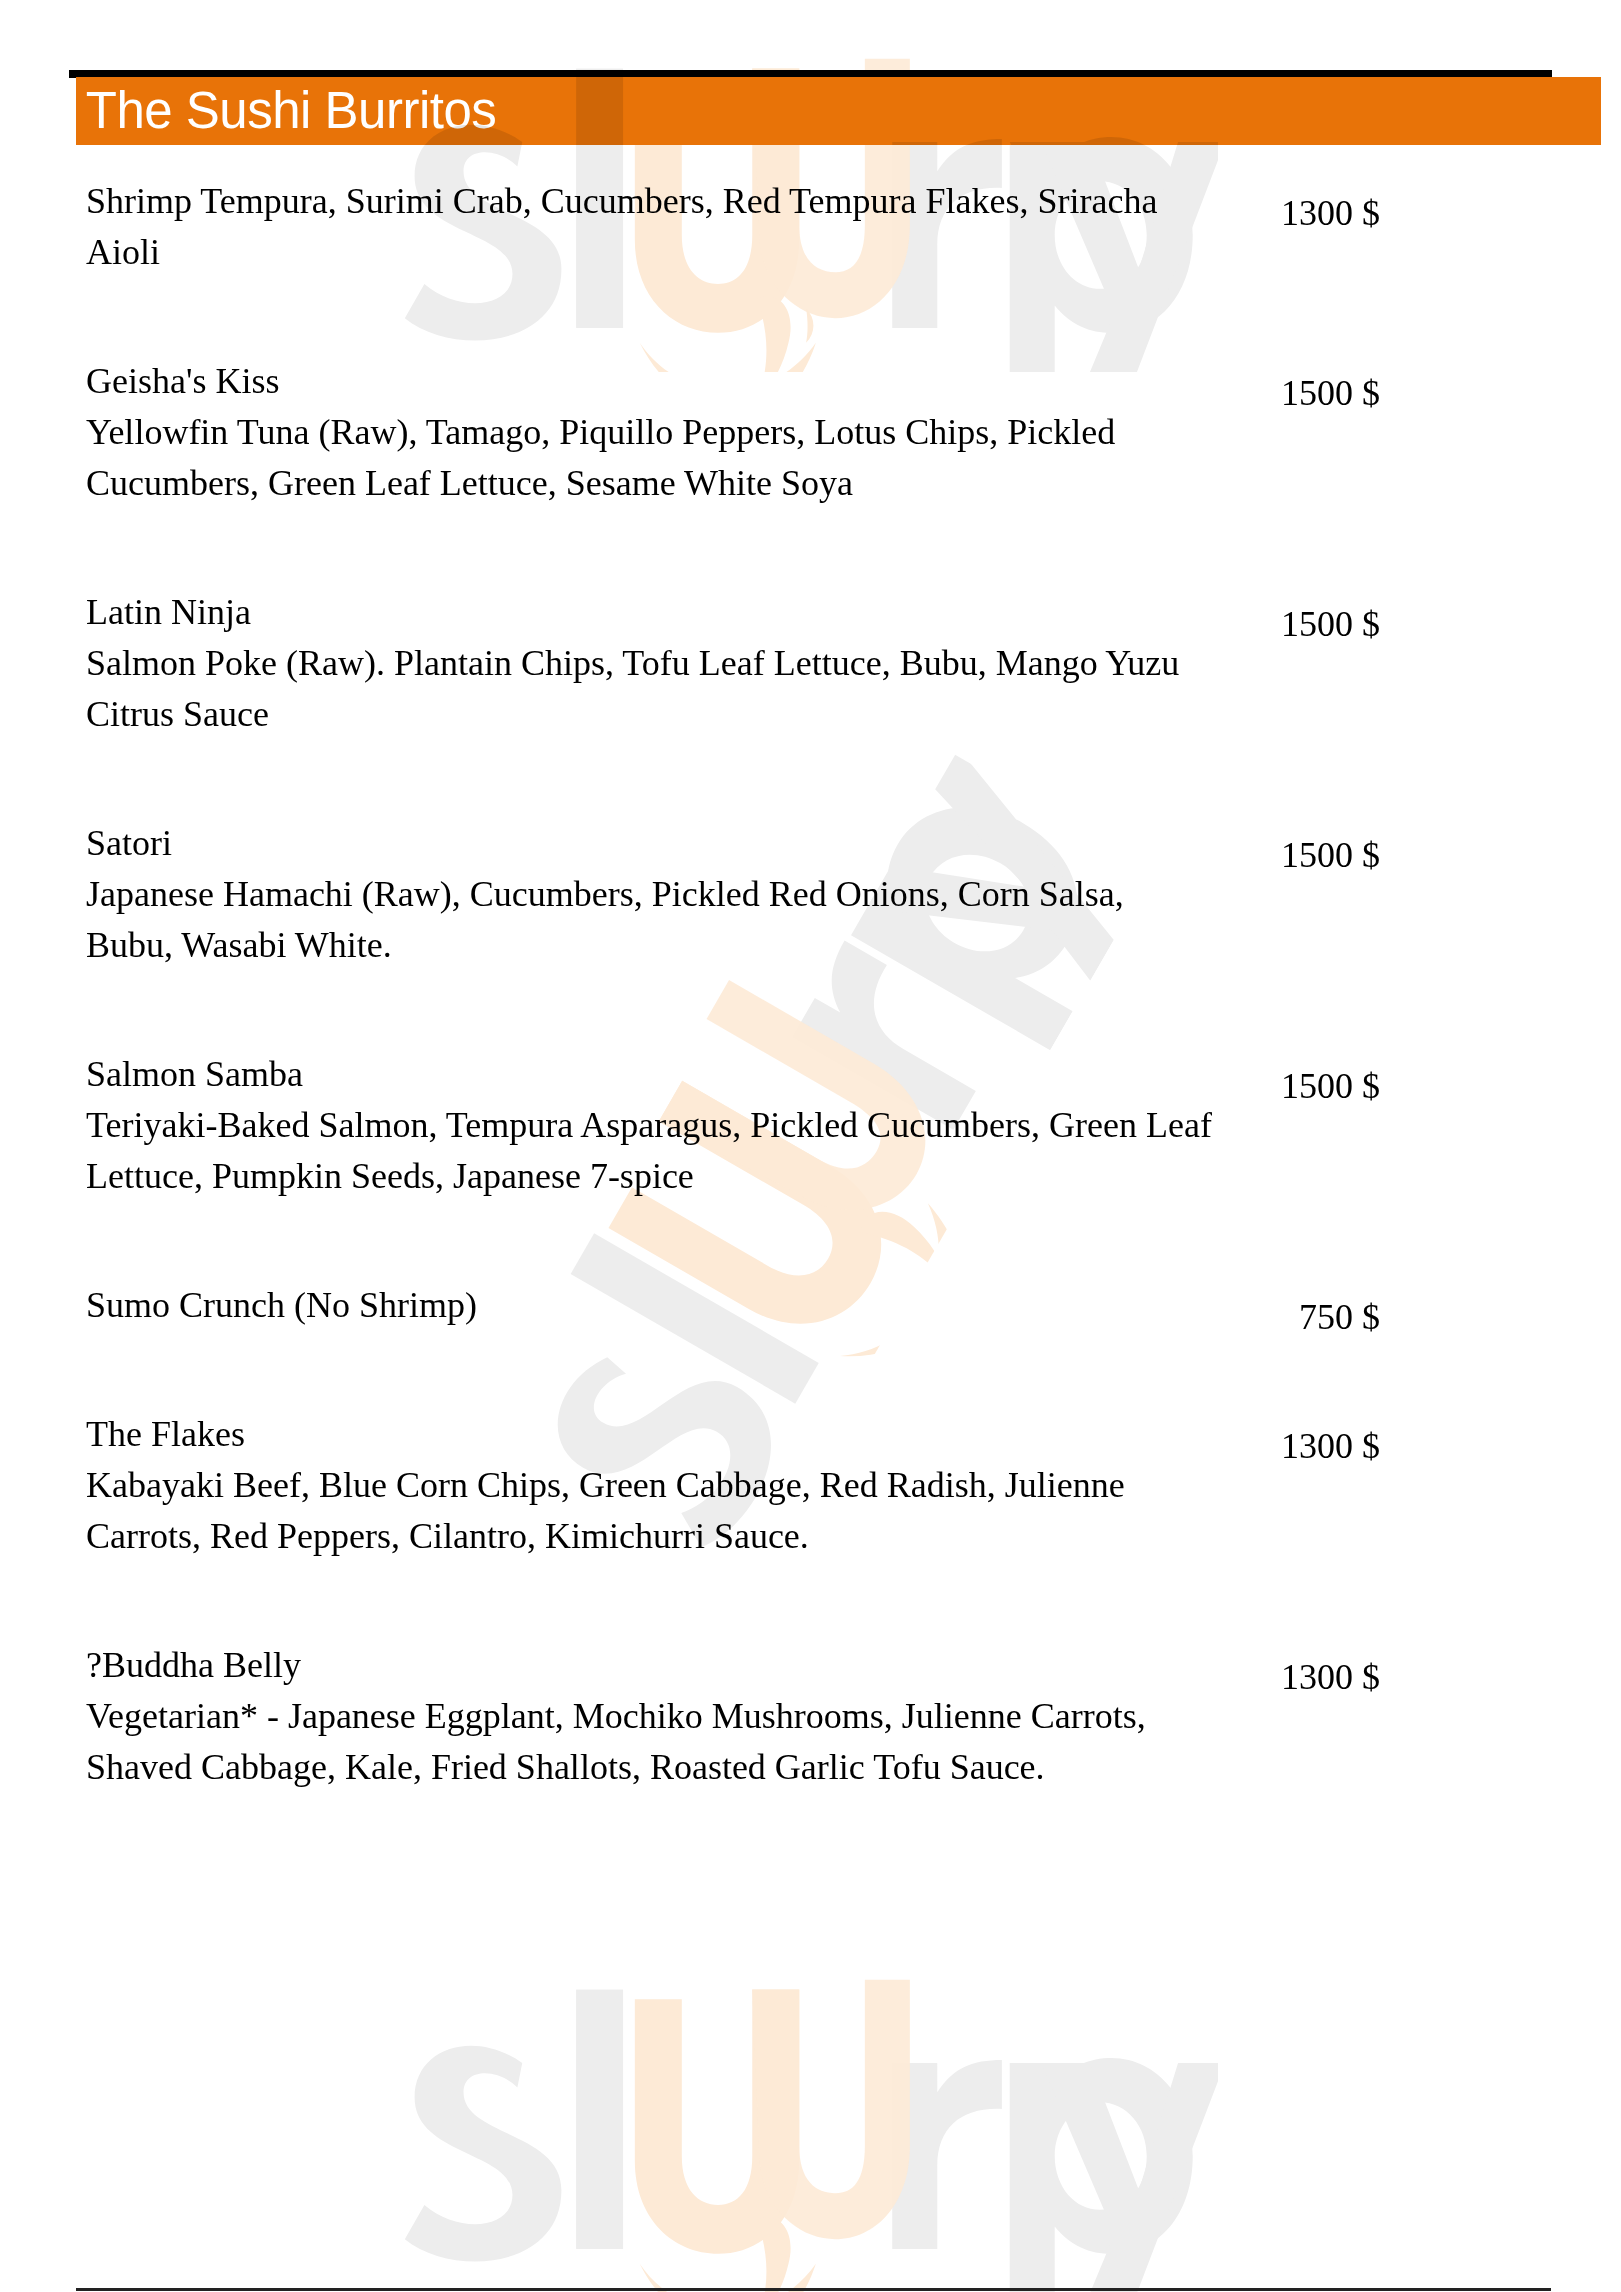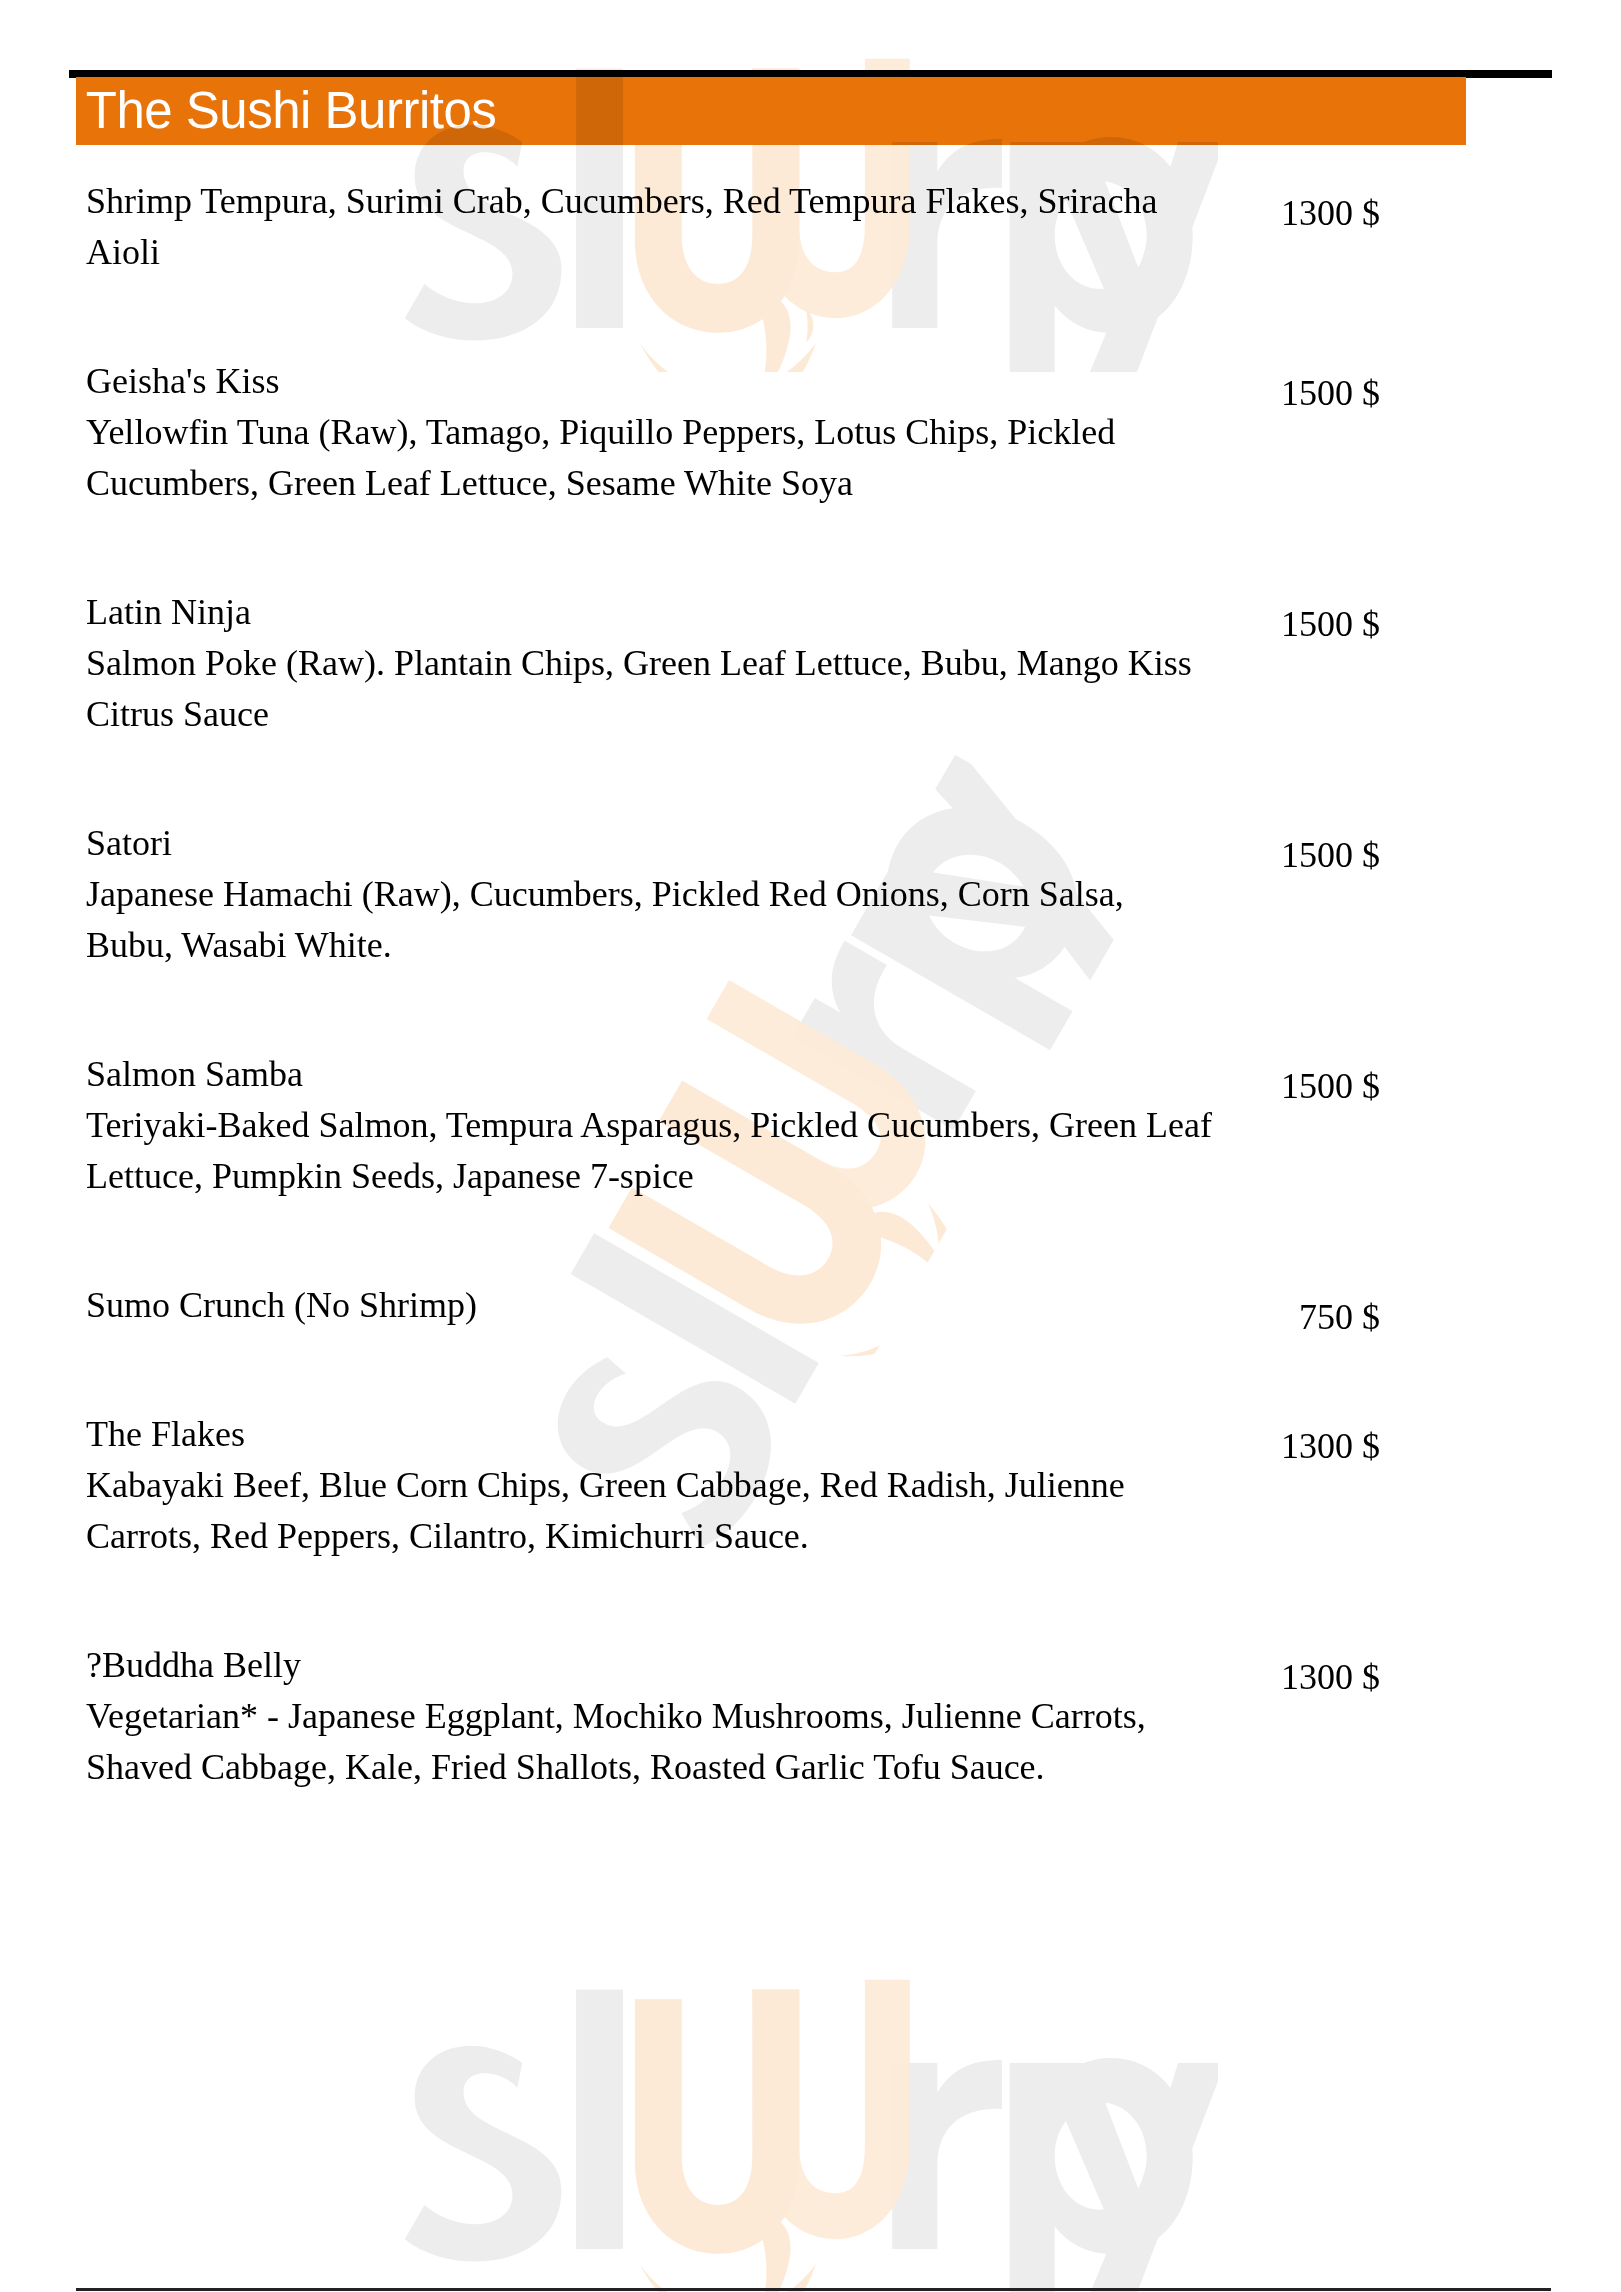--- a/index.html
+++ b/index.html
@@ -20,21 +20,21 @@
       left: 69px;
       top: 70px;
       width: 1483px;
       height: 7.8px;
       background: #000;
     }
     .banner {
       position: absolute;
       left: 76px;
       top: 77px;
-      width: 1390px;
+      width: 1525px;
       height: 68px;
       background: #E87308;
       z-index: 1;
     }
     .banner-title {
       position: absolute;
       left: 9.8px;
       top: 3.9px;
       font-family: "Liberation Sans", "DejaVu Sans", sans-serif;
       font-size: 51px;
@@ -183,21 +183,21 @@
     <div class="item-desc">Shrimp Tempura, Surimi Crab, Cucumbers, Red Tempura Flakes, Sriracha Aioli</div>
   </div>
   <div class="item">
     <div class="item-name">Geisha's Kiss</div>
     <div class="item-price">1500 $</div>
     <div class="item-desc">Yellowfin Tuna (Raw), Tamago, Piquillo Peppers, Lotus Chips, Pickled Cucumbers, Green Leaf Lettuce, Sesame White Soya</div>
   </div>
   <div class="item">
     <div class="item-name">Latin Ninja</div>
     <div class="item-price">1500 $</div>
-    <div class="item-desc">Salmon Poke (Raw). Plantain Chips, Green Leaf Lettuce, Bubu, Mango Kiss Citrus Sauce</div>
+    <div class="item-desc">Salmon Poke (Raw). Plantain Chips, Tofu Leaf Lettuce, Bubu, Mango Yuzu Citrus Sauce</div>
   </div>
   <div class="item">
     <div class="item-name">Satori</div>
     <div class="item-price">1500 $</div>
     <div class="item-desc">Japanese Hamachi (Raw), Cucumbers, Pickled Red Onions, Corn Salsa, Bubu, Wasabi White.</div>
   </div>
   <div class="item">
     <div class="item-name">Salmon Samba</div>
     <div class="item-price">1500 $</div>
     <div class="item-desc">Teriyaki-Baked Salmon, Tempura Asparagus, Pickled Cucumbers, Green Leaf Lettuce, Pumpkin Seeds, Japanese 7-spice</div>

